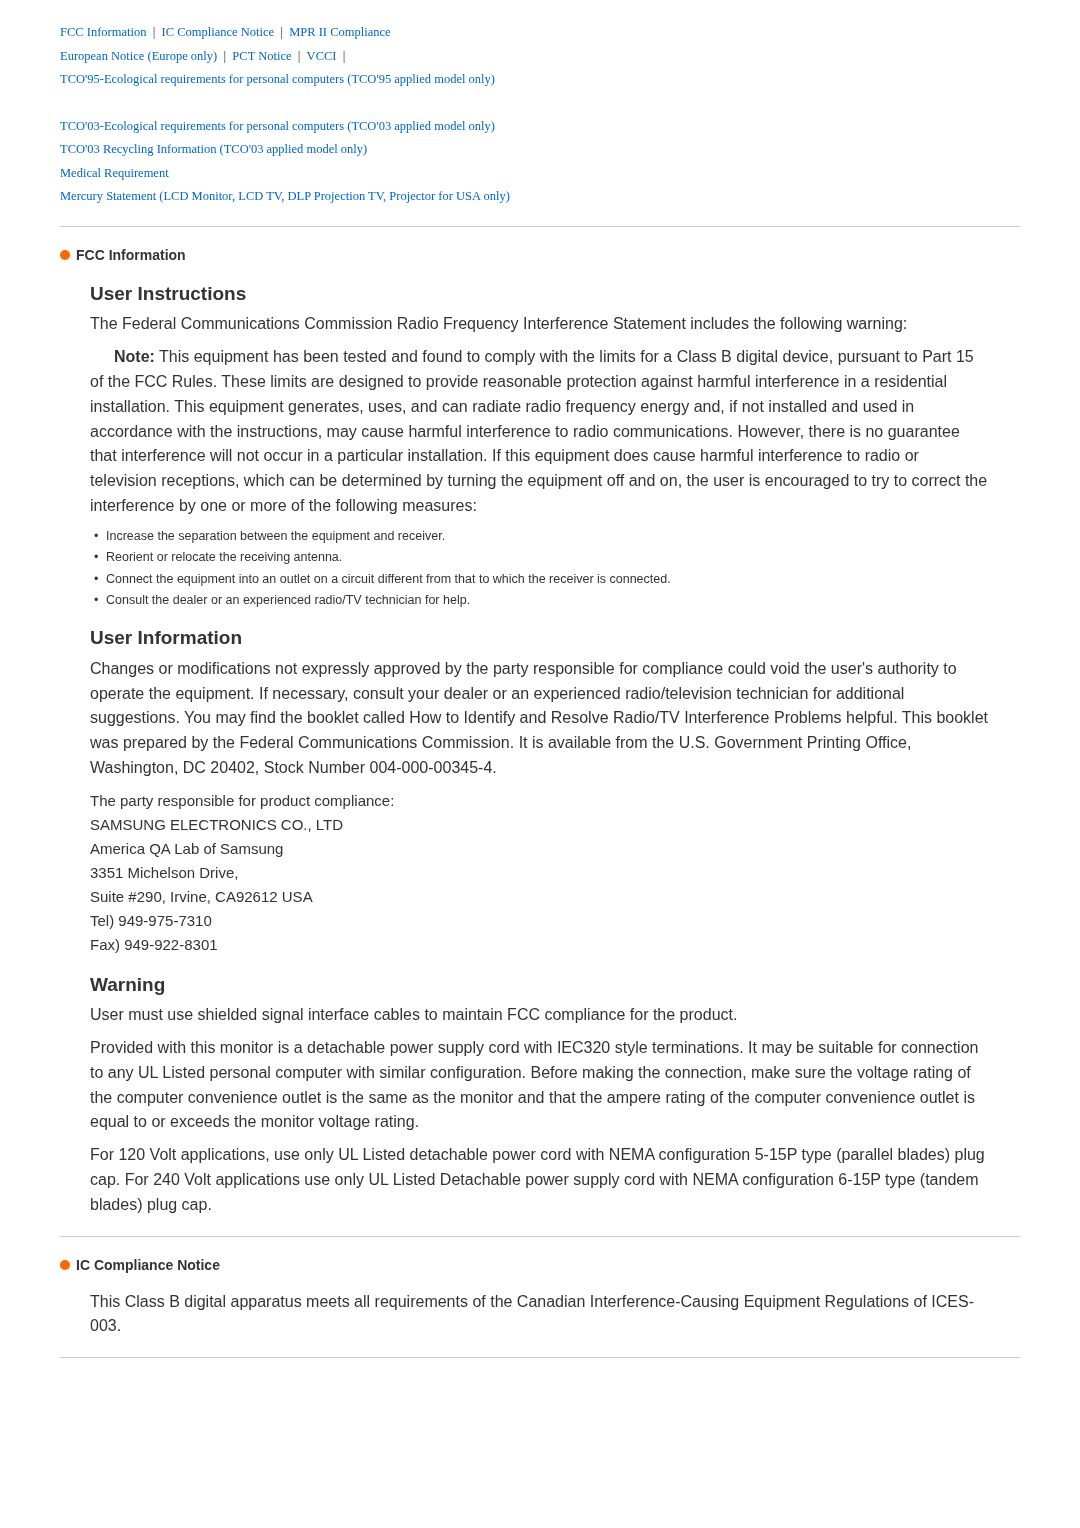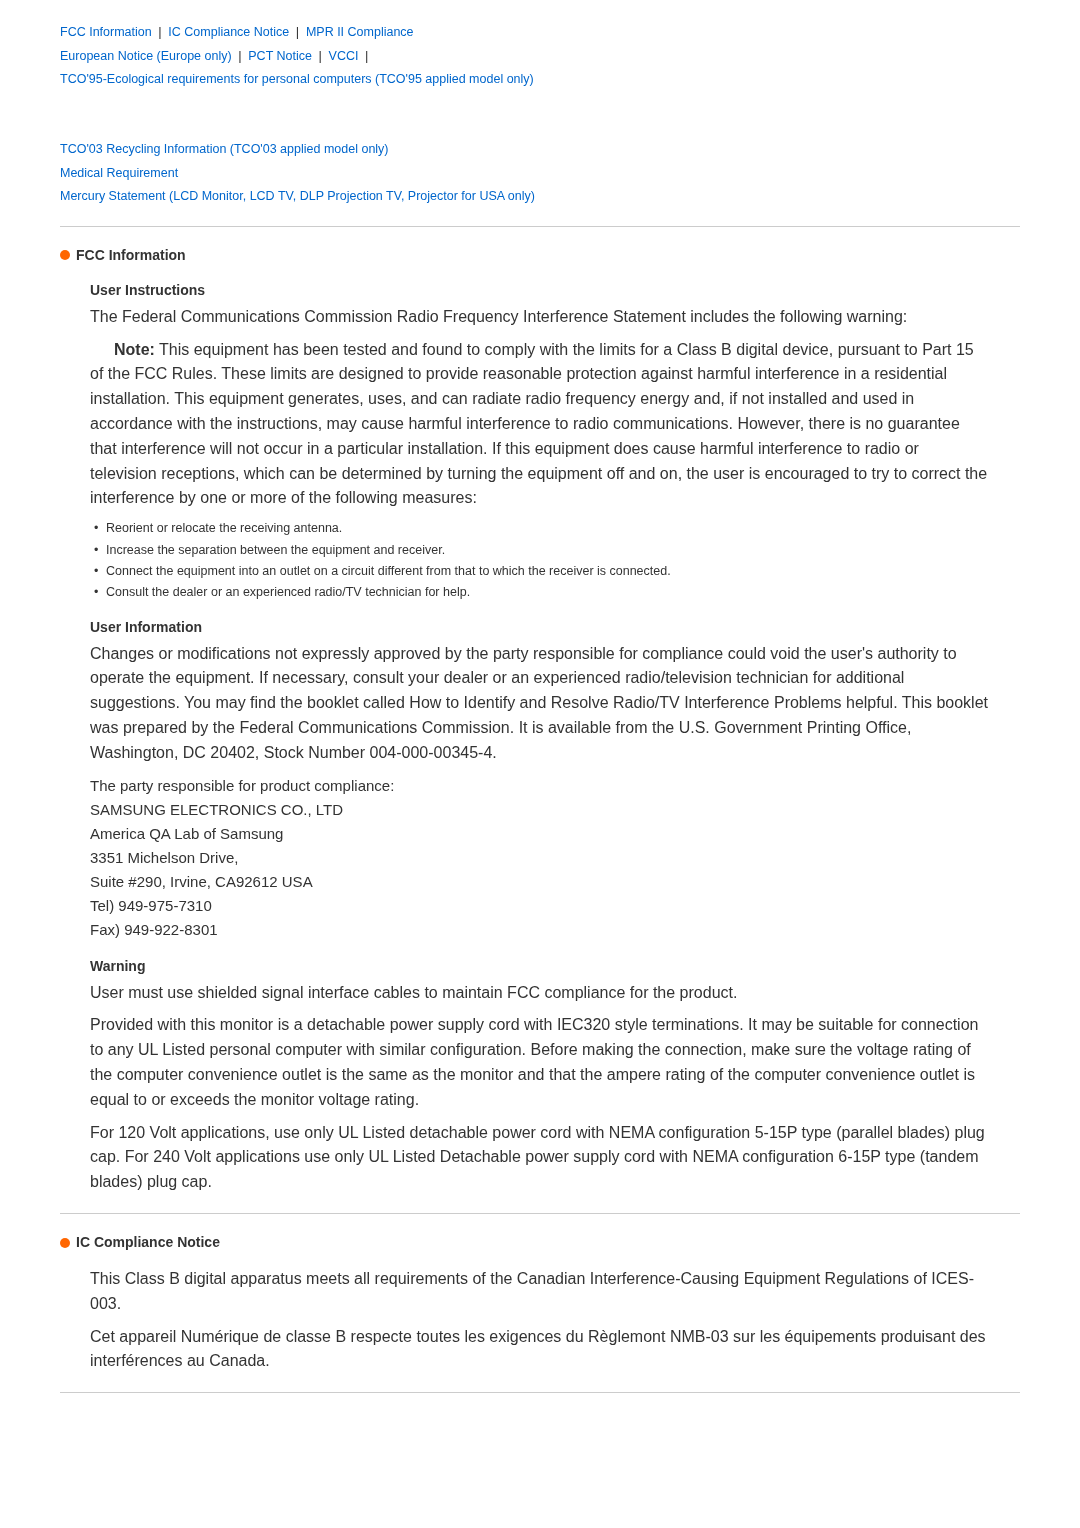--- a/index.html
+++ b/index.html
@@ -11,20 +11,21 @@
       font-family: Arial, Helvetica, sans-serif;
       font-size: 13px;
       color: #333;
       background: #fff;
       padding: 20px 60px;
       line-height: 1.5;
     }
     .nav-links {
       margin-bottom: 12px;
       line-height: 1.8;
+      font-family: Liberation Serif, serif;
     }
     .nav-links a {
       color: #0066cc;
       text-decoration: none;
       font-size: 12.5px;
     }
     .nav-separator {
       color: #333;
       margin: 0 3px;
     }
@@ -51,21 +52,21 @@
       height: 10px;
       background: #ff6600;
       border-radius: 50%;
       flex-shrink: 0;
     }
     .subsection {
       margin: 0 0 14px 0;
     }
     .subsection-title {
       font-weight: bold;
-      font-size: 14px;
+      font-size: 19px;
       margin-bottom: 4px;
     }
     .body-text {
       font-size: 16px;
       color: #333;
       margin-bottom: 8px;
       line-height: 1.55;
     }
     .note-bold {
       font-weight: bold;
@@ -110,20 +111,21 @@
   <a href="#eu">European Notice (Europe only)</a>
   <span class="nav-separator">|</span>
   <a href="#pct">PCT Notice</a>
   <span class="nav-separator">|</span>
   <a href="#vcci">VCCI</a>
   <span class="nav-separator">|</span>
   <br>
   <a href="#tco95">TCO'95-Ecological requirements for personal computers (TCO'95 applied model only)</a>
   <br>
   <br>
+  <a href="#tco03">TCO'03-Ecological requirements for personal computers (TCO'03 applied model only)</a>
   <br>
   <a href="#tco03r">TCO'03 Recycling Information (TCO'03 applied model only)</a>
   <br>
   <a href="#med">Medical Requirement</a>
   <br>
   <a href="#mercury">Mercury Statement (LCD Monitor, LCD TV, DLP Projection TV, Projector for USA only)</a>
 </div>
 
 <hr>
 
@@ -135,22 +137,22 @@
 
   <div class="inner-section">
 
     <div class="subsection">
       <div class="subsection-title">User Instructions</div>
       <p class="body-text">The Federal Communications Commission Radio Frequency Interference Statement includes the following warning:</p>
       <p class="body-text">
         <span class="note-bold">Note:</span><span> This equipment has been tested and found to comply with the limits for a Class B digital device, pursuant to Part 15 of the FCC Rules. These limits are designed to provide reasonable protection against harmful interference in a residential installation. This equipment generates, uses, and can radiate radio frequency energy and, if not installed and used in accordance with the instructions, may cause harmful interference to radio communications. However, there is no guarantee that interference will not occur in a particular installation. If this equipment does cause harmful interference to radio or television receptions, which can be determined by turning the equipment off and on, the user is encouraged to try to correct the interference by one or more of the following measures:</span>
       </p>
       <ul class="bullet-list">
+        <li>Increase the separation between the equipment and receiver.</li>
         <li>Reorient or relocate the receiving antenna.</li>
-        <li>Increase the separation between the equipment and receiver.</li>
         <li>Connect the equipment into an outlet on a circuit different from that to which the receiver is connected.</li>
         <li>Consult the dealer or an experienced radio/TV technician for help.</li>
       </ul>
     </div>
 
     <div class="subsection">
       <div class="subsection-title">User Information</div>
       <p class="body-text">Changes or modifications not expressly approved by the party responsible for compliance could void the user's authority to operate the equipment. If necessary, consult your dealer or an experienced radio/television technician for additional suggestions. You may find the booklet called How to Identify and Resolve Radio/TV Interference Problems helpful. This booklet was prepared by the Federal Communications Commission. It is available from the U.S. Government Printing Office, Washington, DC 20402, Stock Number 004-000-00345-4.</p>
       <div class="address-block">
         <span>The party responsible for product compliance:</span><br>
@@ -175,17 +177,16 @@
 <hr>
 
 <div id="ic" class="section">
   <div class="section-title">
     <span class="bullet"></span>
     <span>IC Compliance Notice</span>
   </div>
 
   <div class="inner-section">
     <p class="body-text">This Class B digital apparatus meets all requirements of the Canadian Interference-Causing Equipment Regulations of ICES-003.</p>
-    <p class="body-text">Cet appareil Numérique de classe B respecte toutes les exigences du Règlemont NMB-03 sur les équipements produisant des interférences au Canada.</p>
   </div>
 </div>
 
 <hr>
 
 </body></html>

